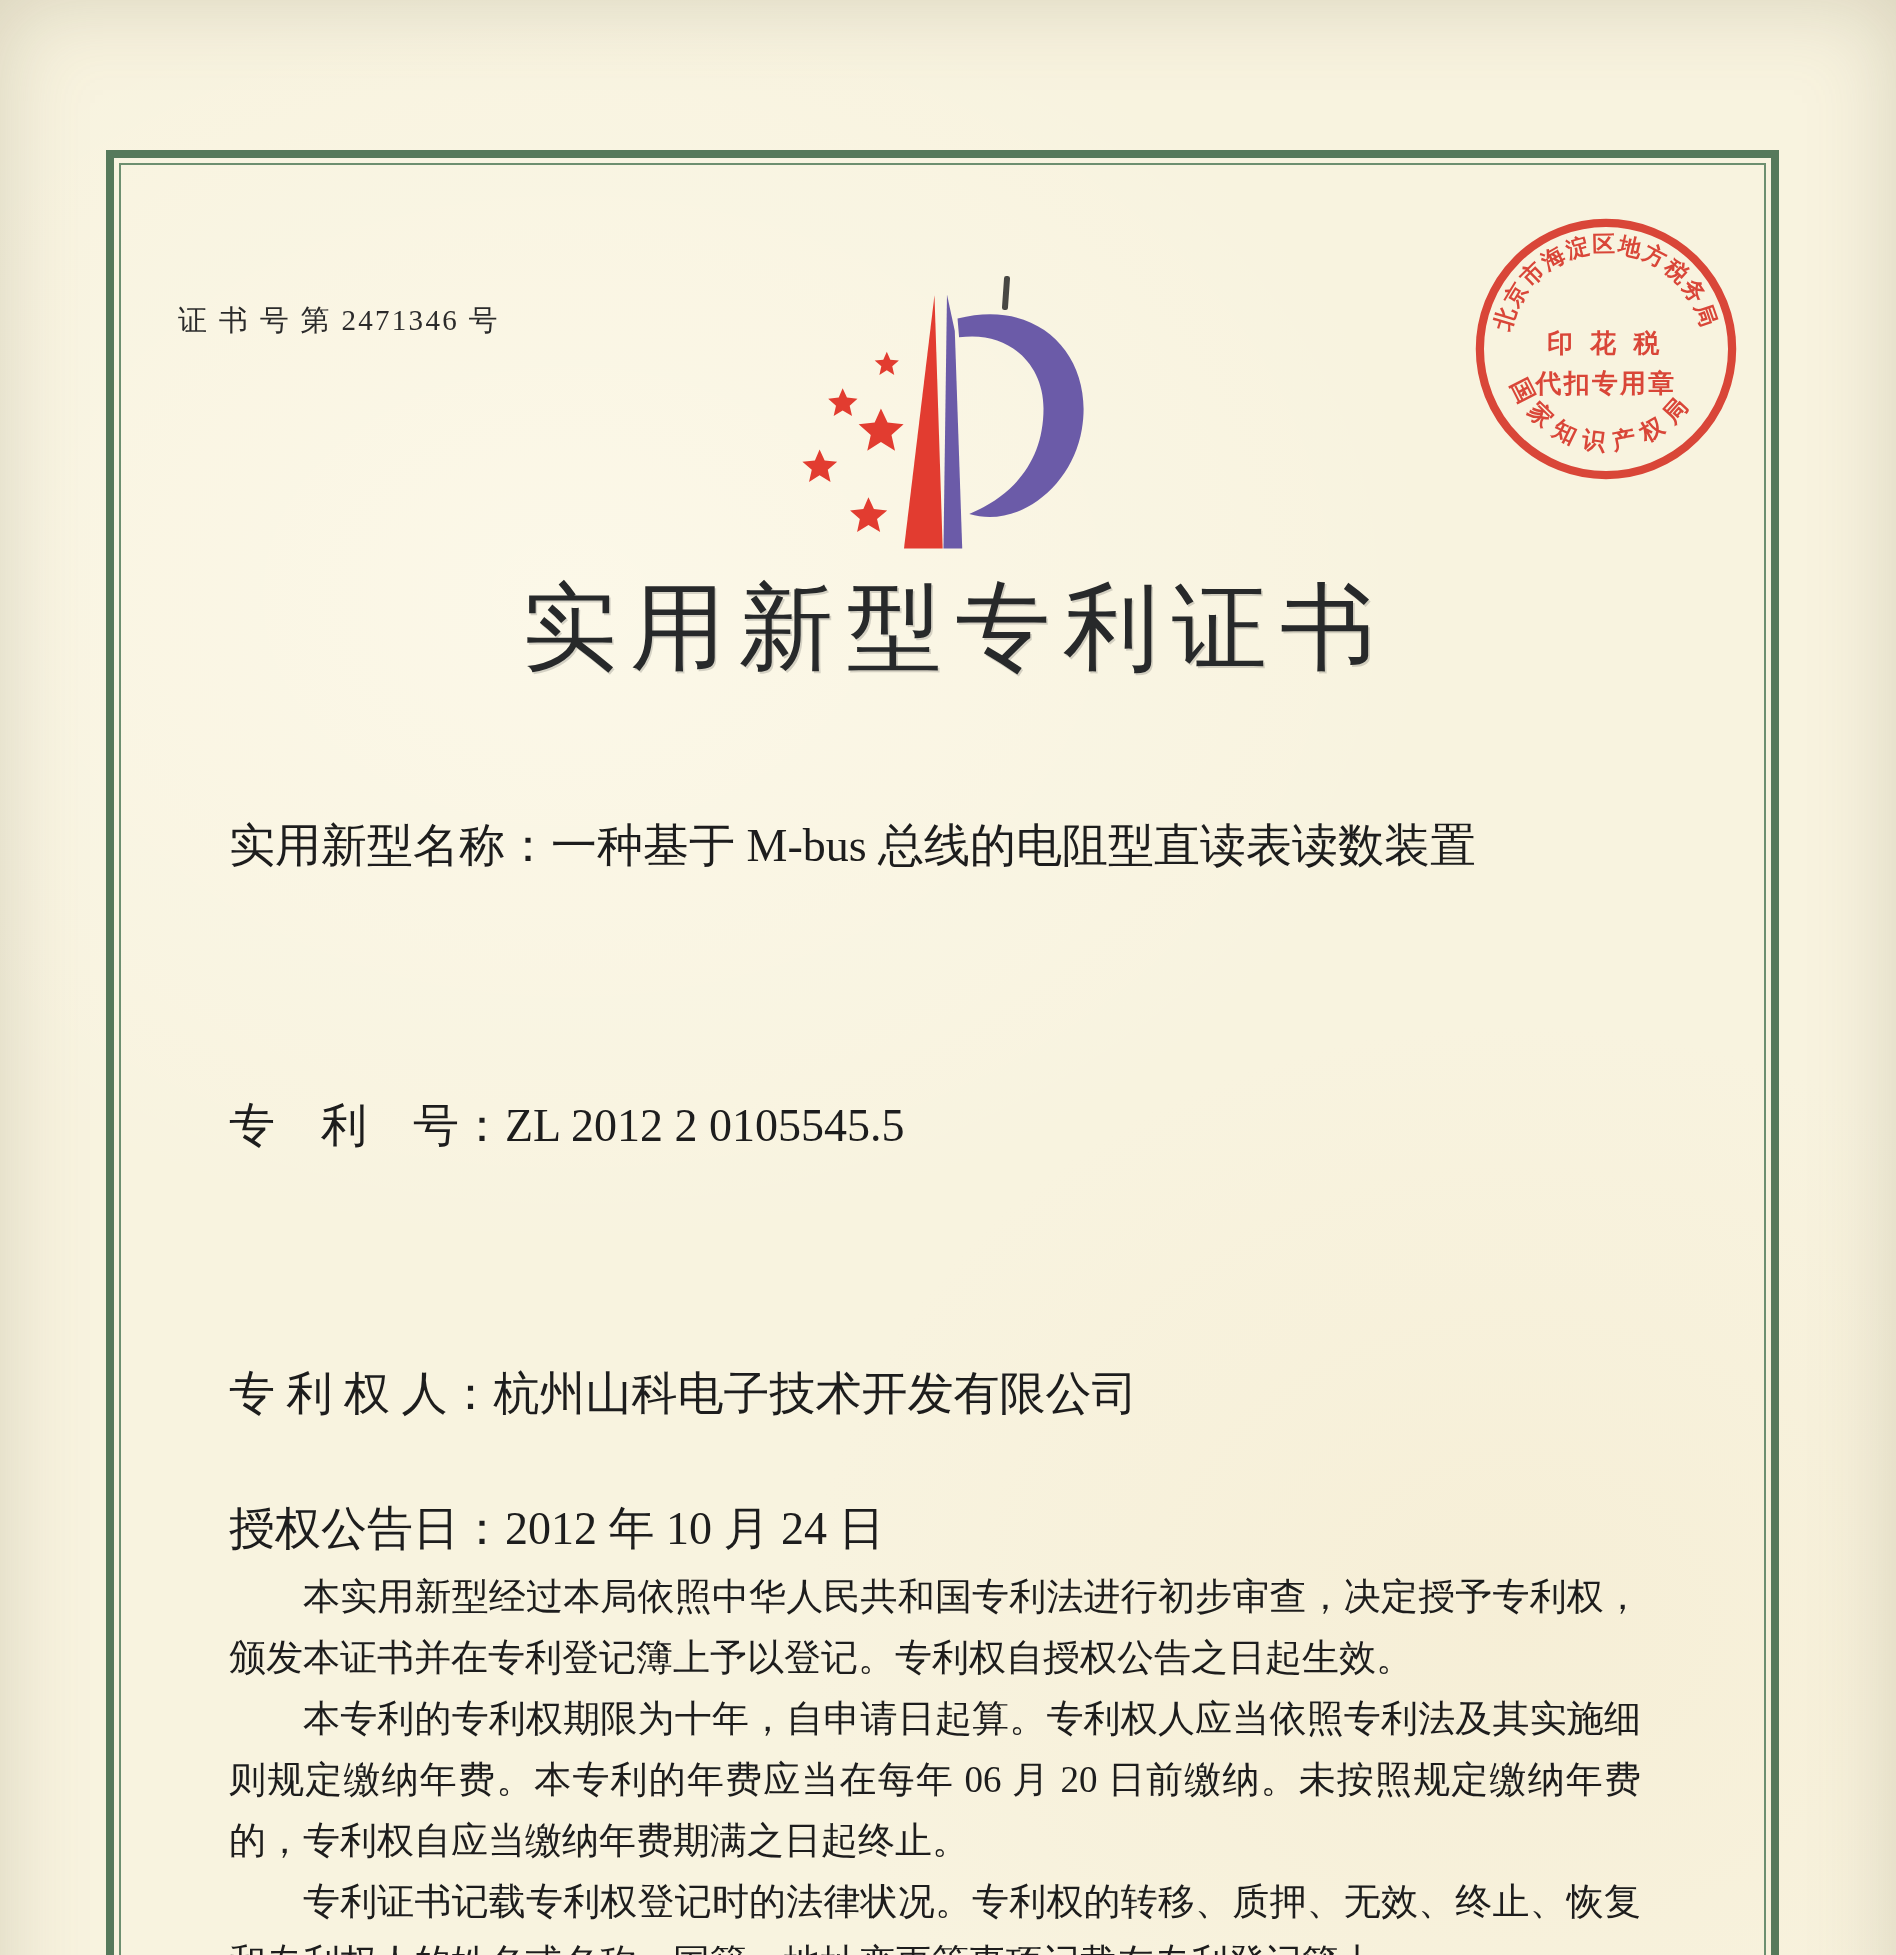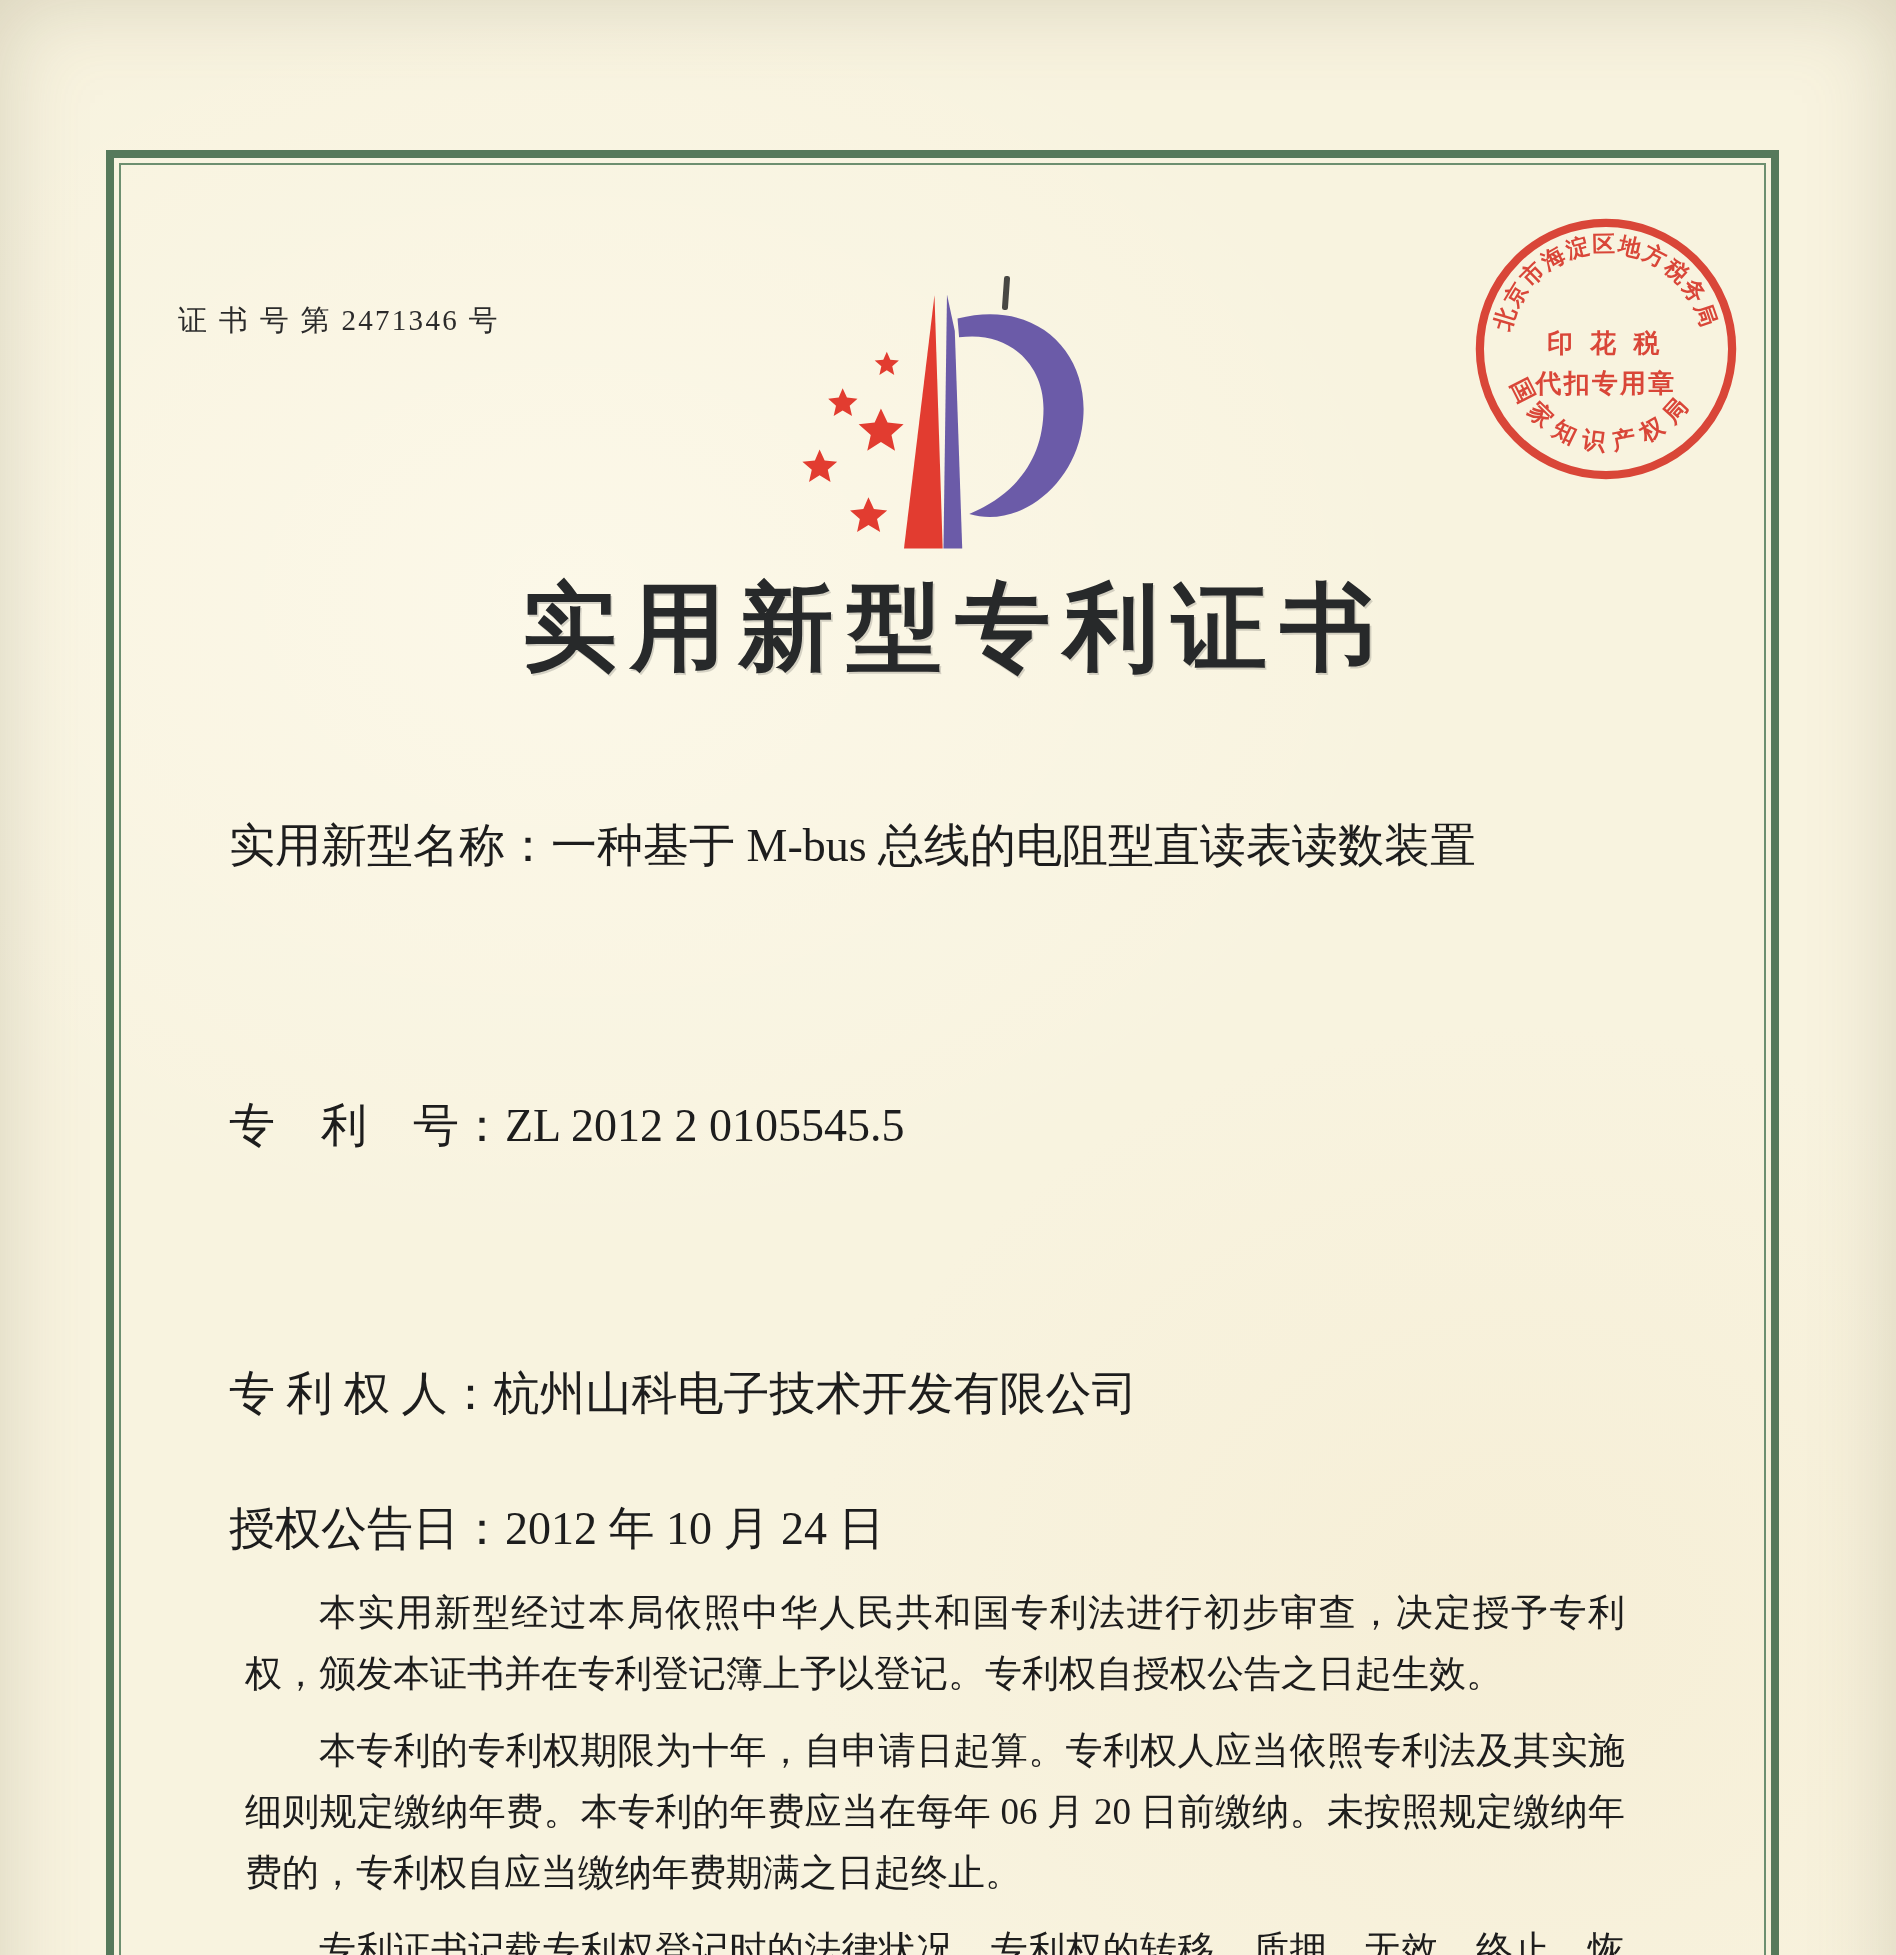--- a/index.html
+++ b/index.html
@@ -17,31 +17,31 @@
   }
   
   .frame{position:absolute;left:106px;top:150px;right:118px;bottom:126px;border:8.6px solid #56795b;}
   .frame-inner{position:absolute;inset:5.1px;border:2.3px solid #6d8f70;}
   
   .cert-no{position:absolute;left:178px;top:301px;font-size:29px;letter-spacing:2.3px;color:#2b2b2b;}
   .logo{position:absolute;left:802px;top:284px;}
   .tax-stamp{position:absolute;left:1465px;top:208px;opacity:.93;}
   .title{
     position:absolute;left:0;top:565px;width:100%;margin:0;
-    text-align:center;font-size:95px;font-weight:700;color:#27292a;
+    text-align:center;font-size:95px;font-weight:400;color:#27292a;
     letter-spacing:13.3px;text-indent:13.3px;
     text-shadow:1.6px 2px 0 rgba(40,40,40,.18);
   }
   
   .field{position:absolute;left:229px;font-size:46px;white-space:nowrap;color:#1d1d1d;}
   .f1{top:815px}.f2{top:960px}.f3{top:1095px}.f4{top:1228px}.f5{top:1363px}.f6{top:1498px}
   
   .paras{position:absolute;left:229px;top:1566px;width:1412px;font-size:37px;line-height:61px;
     text-align:justify;color:#1d1d1d;}
-  .paras p{margin:16px;text-indent:2em;}
+  .paras p{margin:0;text-indent:2em;}
   .artifact{position:absolute;left:1003px;top:276px;width:5.5px;height:34px;background:#1c1c1c;
     transform:rotate(4deg);border-radius:2.3px;opacity:.8;}
   .seal-red{fill:#d7392c;}
   .seal-red-stroke{stroke:#d7392c;fill:none;}
 </style>
 </head>
 <body>
 
 <div class="page">
 

